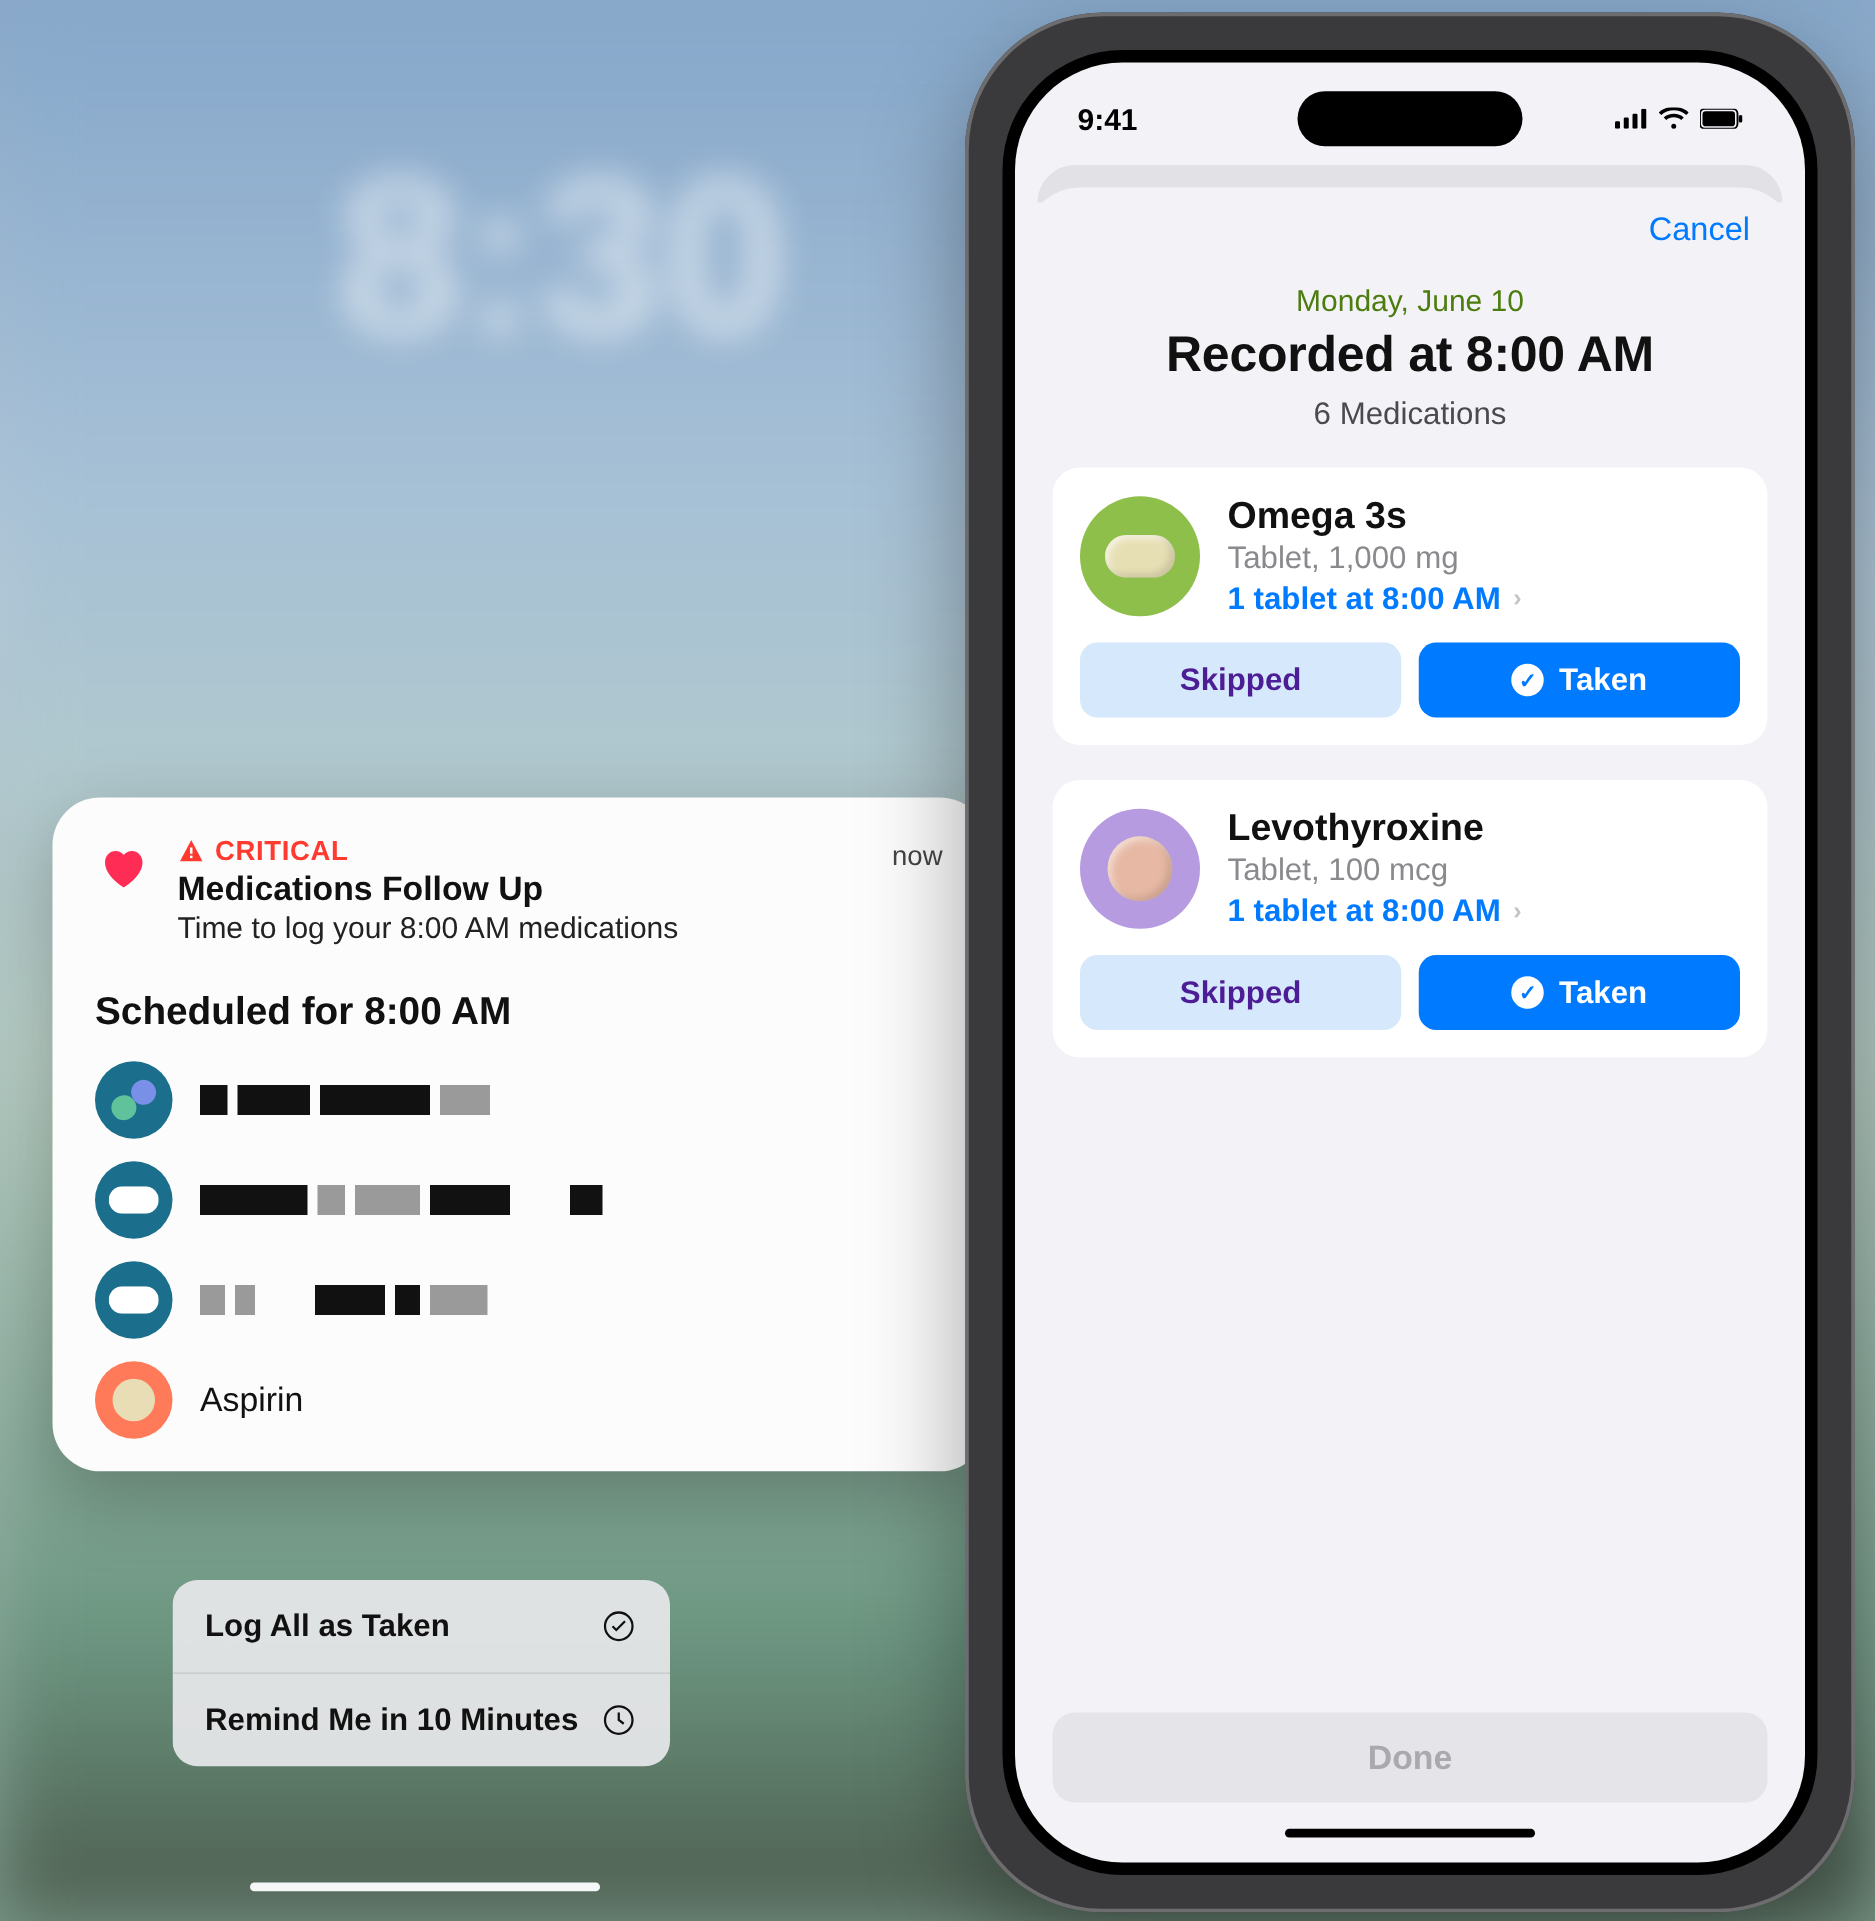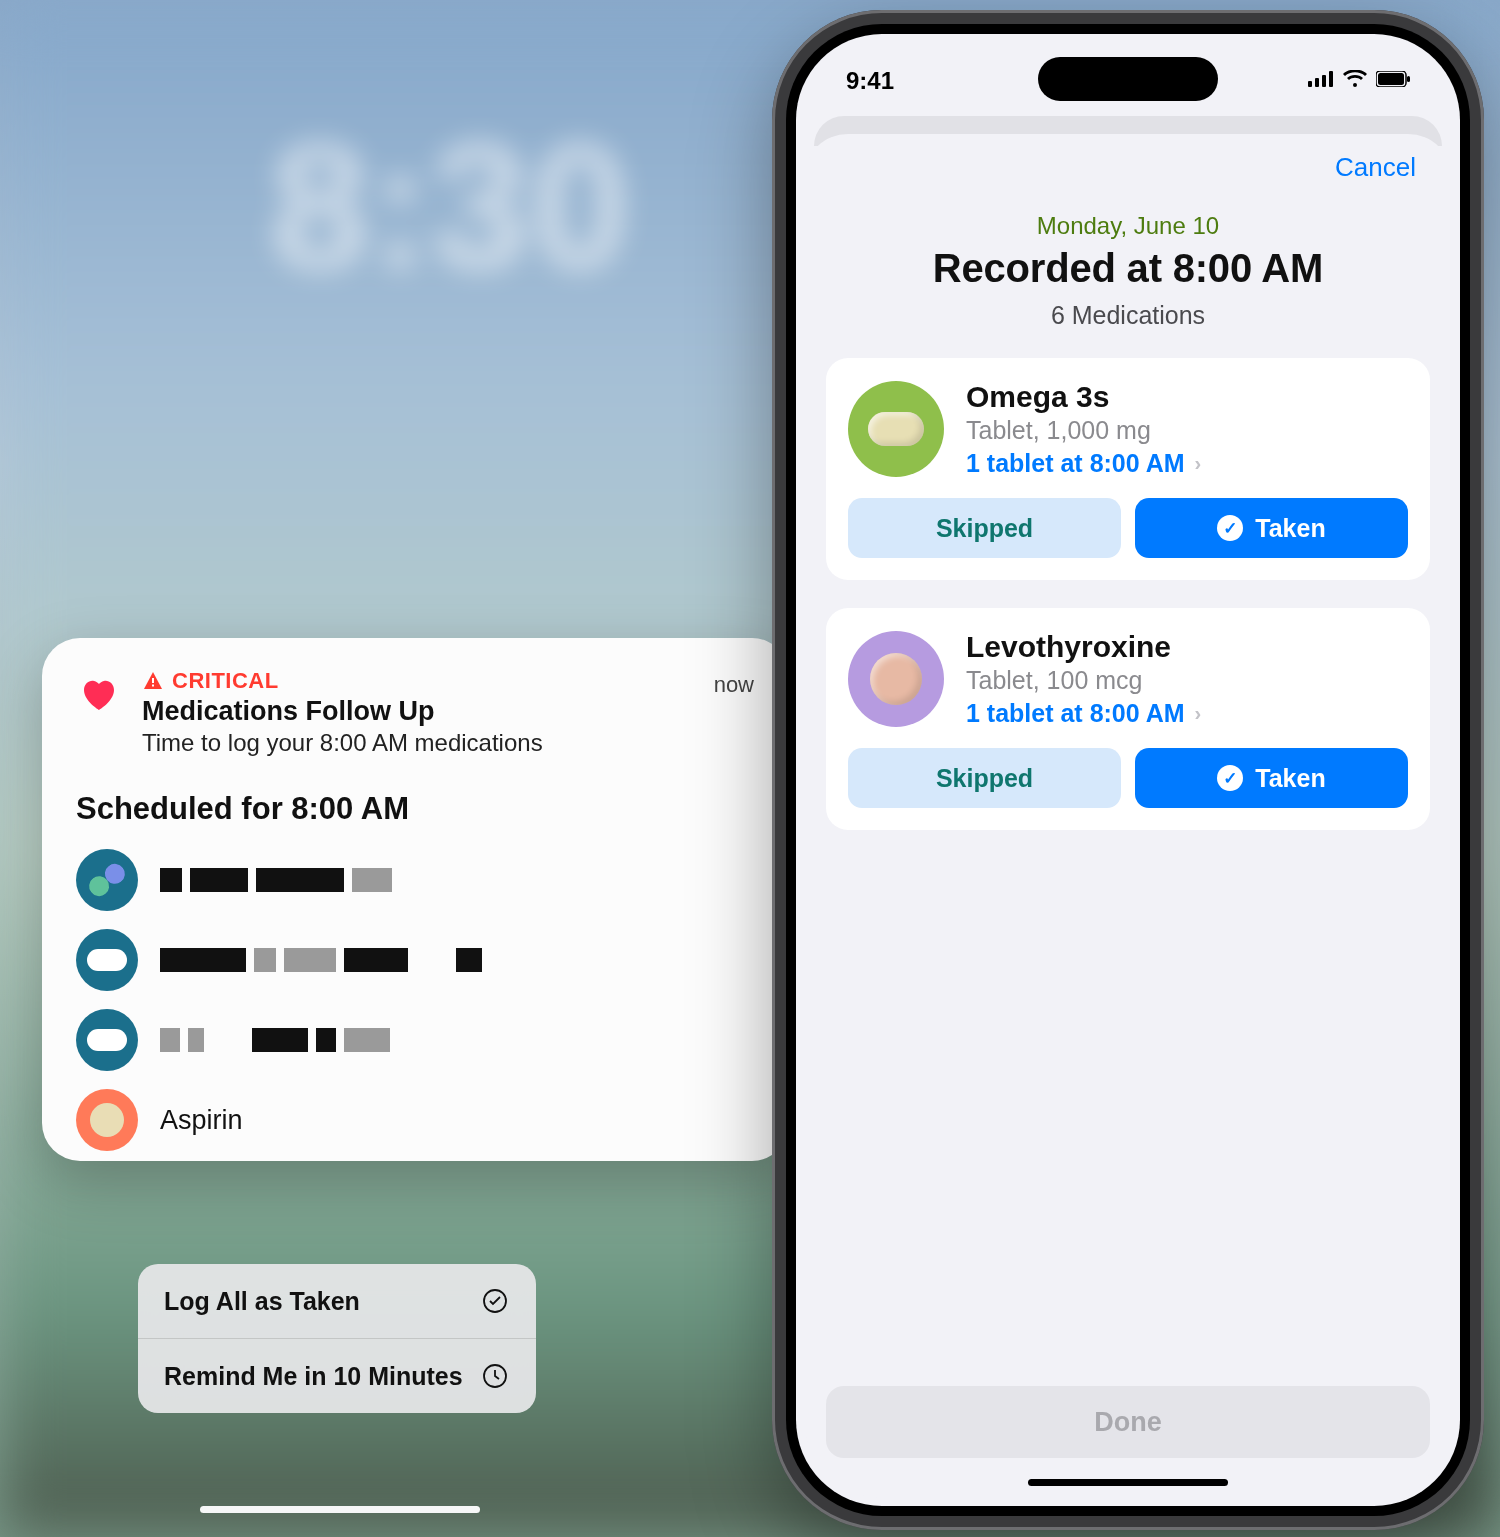--- a/index.html
+++ b/index.html
@@ -24,21 +24,21 @@
   .lock-clock .date{font-size:32px;margin-bottom:6px;}
   .lock-clock .time{font-size:180px;font-weight:700;line-height:1;}
 
   
   .notif-card{
     position:absolute;
     left:42px; top:638px;
     width:748px;
     background:#fcfcfc;
     border-radius:38px;
-    padding:30px 34px 4px;
+    padding:30px 34px 20px;
     box-shadow:0 20px 60px rgba(0,0,0,.25);
   }
   .notif-header{display:flex;align-items:flex-start;gap:20px;}
   .heart-icon{width:46px;height:46px;display:flex;align-items:center;justify-content:center;font-size:34px;color:#ff2d55;margin-top:4px;}
   .notif-header-text{flex:1;}
   .critical-row{display:flex;align-items:center;gap:8px;color:#ff3b30;font-size:22px;font-weight:700;letter-spacing:.5px;}
   .critical-row .warn{width:22px;height:22px;display:inline-flex;align-items:center;justify-content:center;}
   .notif-title{font-size:27px;font-weight:700;color:#111;margin-top:2px;}
   .notif-body{font-size:24px;color:#222;margin-top:2px;}
   .notif-time{position:absolute;right:36px;top:34px;font-size:22px;color:#444;}
@@ -76,21 +76,21 @@
 
   .home-ind{position:absolute;left:200px;bottom:24px;width:280px;height:7px;background:#fff;border-radius:5px;opacity:.95;}
 
   
   .phone{
     position:absolute;
     left:772px;top:10px;
     width:712px;height:1520px;
     background:#3a3a3c;
     border-radius:110px;
-    padding:14px;
+    padding:30px;
     box-shadow:0 0 0 3px #6d6d70 inset,0 30px 80px rgba(0,0,0,.35);
   }
   .phone-inner{
     width:100%;height:100%;
     border-radius:96px;
     background:#000;
     padding:10px;
   }
   .screen{
     width:100%;height:100%;
@@ -122,21 +122,21 @@
   .med-icon.green{background:#8fbf4b;}
   .med-icon.purple{background:#b69be0;}
   .med-icon .inner-pill{width:56px;height:34px;border-radius:18px;background:#e7dfb4;box-shadow:inset -4px -3px 6px rgba(0,0,0,.12),inset 3px 3px 6px rgba(255,255,255,.6);}
   .med-icon .inner-circle{width:52px;height:52px;border-radius:50%;background:#e7b9a4;box-shadow:inset -4px -3px 6px rgba(0,0,0,.12),inset 3px 3px 6px rgba(255,255,255,.5);}
   .med-info .name{font-size:30px;font-weight:700;color:#111;}
   .med-info .dose{font-size:25px;color:#8a8a8e;margin-top:2px;}
   .med-info .sched{font-size:25px;color:#007aff;font-weight:600;margin-top:4px;display:flex;align-items:center;gap:10px;}
   .chev{color:#c3c3c8;font-size:20px;font-weight:700;}
   .btn-row{display:flex;gap:14px;margin-top:20px;}
   .btn{flex:1;height:60px;border-radius:14px;display:flex;align-items:center;justify-content:center;gap:12px;font-size:25px;font-weight:700;cursor:pointer;}
-  .btn.skip{background:#d6e8fb;color:#0f766e;}
+  .btn.skip{background:#d6e8fb;color:#4c1d95;}
   .btn.take{background:#007aff;color:#fff;}
   .check-circ{width:26px;height:26px;border-radius:50%;background:#fff;color:#007aff;display:flex;align-items:center;justify-content:center;font-size:17px;font-weight:900;}
 
   .done-btn{
     position:absolute;bottom:40px;left:22px;right:22px;
     height:72px;border-radius:18px;background:#e4e4e9;color:#a9a9ae;
     display:flex;align-items:center;justify-content:center;font-size:27px;font-weight:600;
     cursor:pointer;
   }
   .home-ind2{position:absolute;bottom:12px;left:50%;transform:translateX(-50%);width:200px;height:7px;background:#000;border-radius:5px;}

